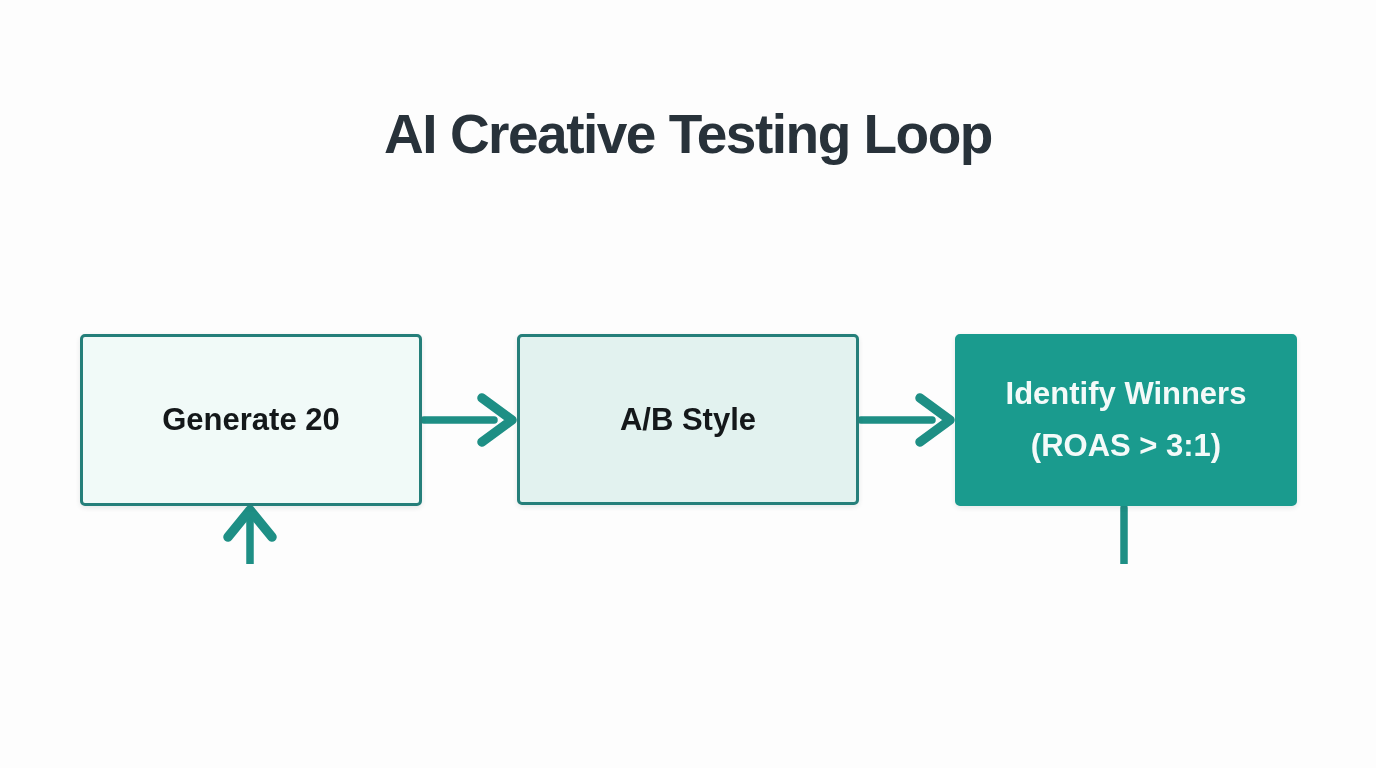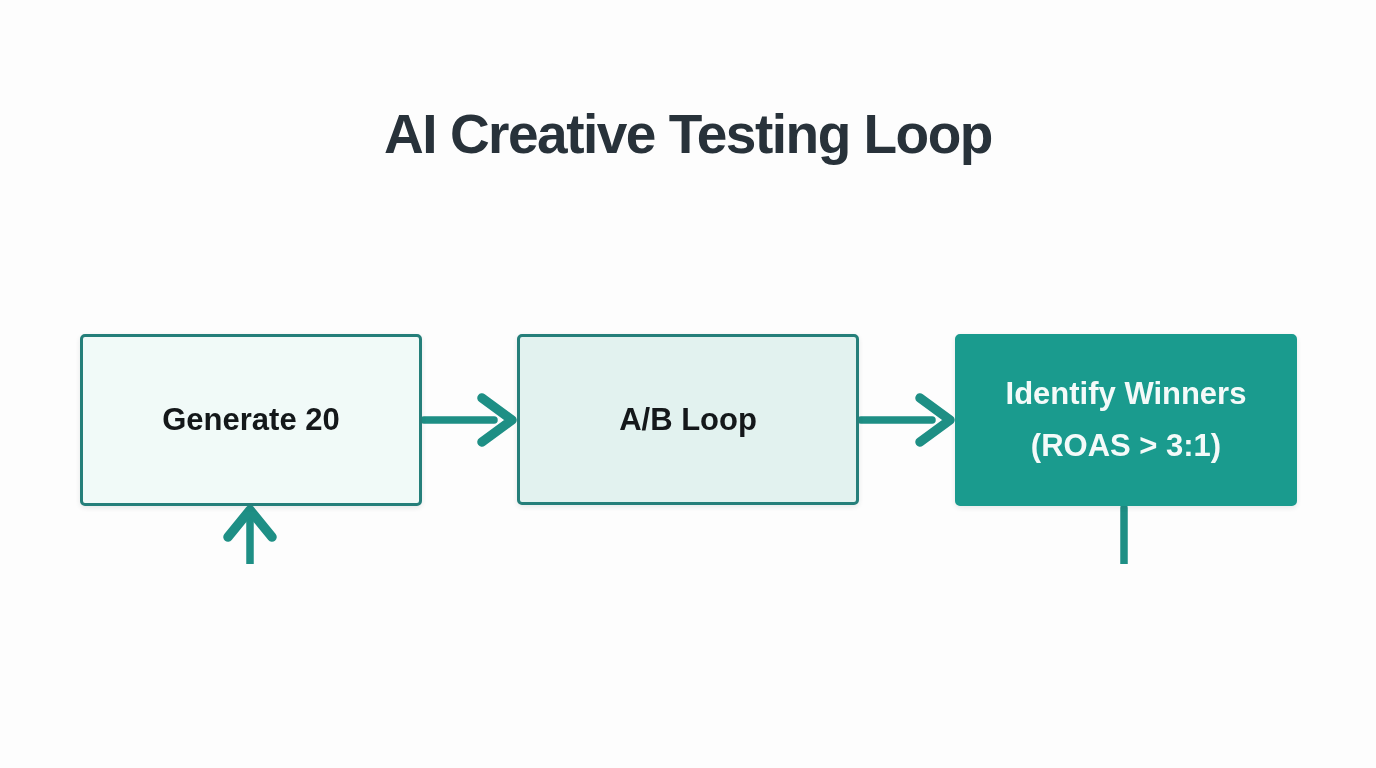--- a/index.html
+++ b/index.html
@@ -104,21 +104,21 @@
       <path class="stem" d="M 1124 484 V 556 Q 1124 577 1103 577 H 271 Q 250 577 250 556 V 496"></path>
       <path class="head" d="M 228 513 L 250 486 L 272 513"></path>
     </g>
   </svg>
 
   <div class="node node-generate">
     <span>Generate 20</span>
   </div>
 
   <div class="node node-abtest">
-    <span>A/B Loop</span>
+    <span>A/B Style</span>
   </div>
 
   <div class="node node-winners">
     <span>Identify Winners</span>
     <span>(ROAS &gt; 3:1)</span>
   </div>
 
 
 </div>
 

